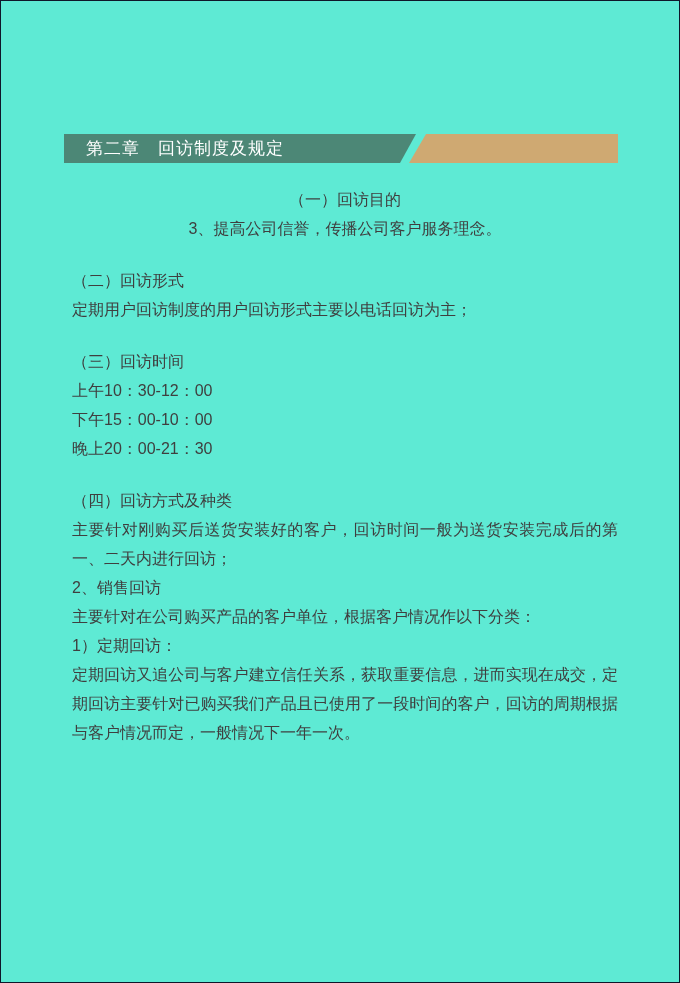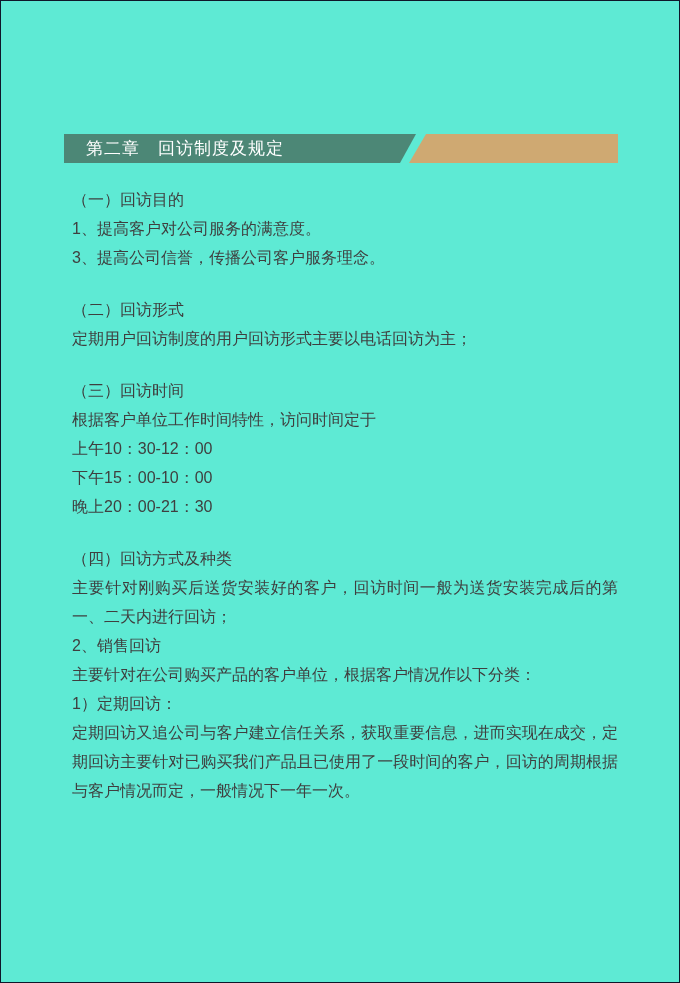--- a/index.html
+++ b/index.html
@@ -54,21 +54,21 @@
   }
   
   .content {
     position: absolute;
     left: 71px; top: 184px;
     width: 546px;
     color: #3f3f3f;
     font-size: 16px;
   }
   .section { margin-top: 23px; }
-  .section:first-child { margin-top: 0; }
+  .section:first-child { margin-top: 0; text-align: center; }
   .line {
     line-height: 29px;
     margin: 0;
   }
   .para {
     line-height: 29px;
     margin: 0;
     text-align: justify;
   }
 </style>
@@ -81,32 +81,30 @@
     <div class="banner-teal">
       <span class="banner-title">第二章　回访制度及规定</span>
     </div>
     <div class="banner-tan"></div>
   </div>
 
   <div class="content">
 
     <div class="section">
       <p class="line">（一）回访目的</p>
-      <p class="line">1、提高客户对公司服务的满意度。</p>
       <p class="line">3、提高公司信誉，传播公司客户服务理念。</p>
     </div>
 
     <div class="section">
       <p class="line">（二）回访形式</p>
       <p class="para">定期用户回访制度的用户回访形式主要以电话回访为主；</p>
     </div>
 
     <div class="section">
       <p class="line">（三）回访时间</p>
-      <p class="line">根据客户单位工作时间特性，访问时间定于</p>
       <p class="line">上午10：30-12：00</p>
       <p class="line">下午15：00-10：00</p>
       <p class="line">晚上20：00-21：30</p>
     </div>
 
     <div class="section">
       <p class="line">（四）回访方式及种类</p>
       <p class="para">主要针对刚购买后送货安装好的客户，回访时间一般为送货安装完成后的第一、二天内进行回访；</p>
       <p class="line">2、销售回访</p>
       <p class="para">主要针对在公司购买产品的客户单位，根据客户情况作以下分类：</p>

